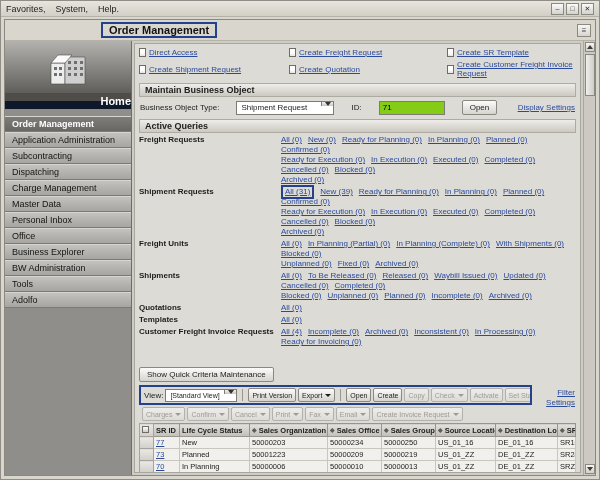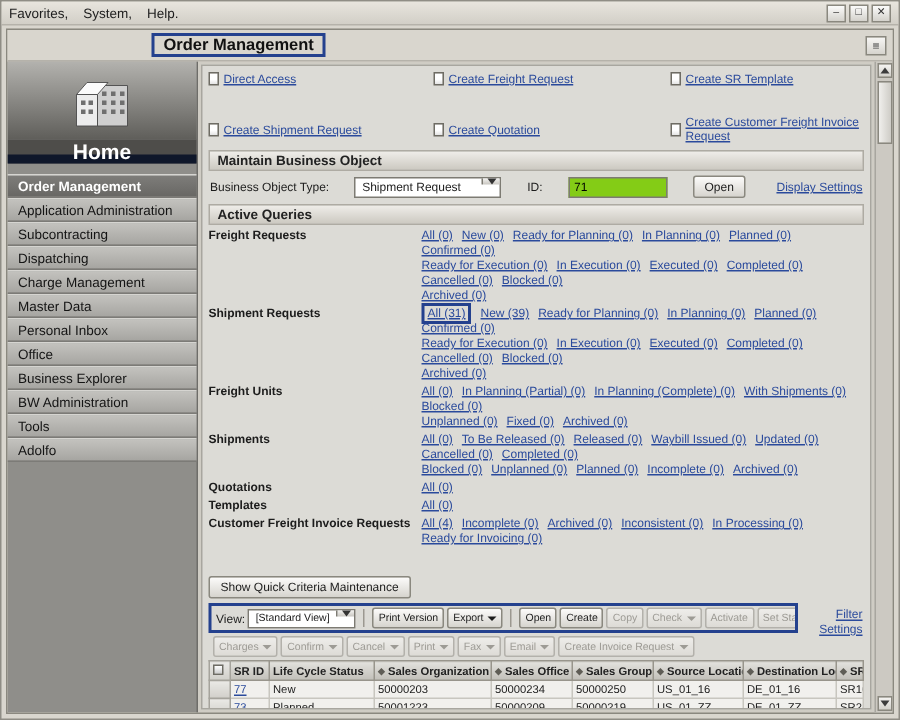--- a/index.html
+++ b/index.html
@@ -11,32 +11,32 @@
 .menu-item{cursor:default}
 .win-controls{margin-left:auto;display:flex;gap:2px}
 .win-btn{width:13px;height:12px;border:1px solid #8a887f;background:linear-gradient(#fbfbfa,#d4d2cc);font-size:7px;line-height:10px;text-align:center;color:#333;cursor:pointer}
 .window{position:absolute;left:3px;right:3px;top:18px;bottom:3px;border:1px solid #8a887f;background:#cfccc4;display:flex;flex-direction:column}
 .titlerow{height:21px;flex:none;display:flex;align-items:center;padding:0 4px;background:#d9d6ce;border-bottom:1px solid #b5b2aa}
 .page-title{margin-left:92px;font-size:11px;font-weight:bold;color:#111;border:2px solid #24418e;padding:0 6px}
 .collapse-btn{margin-left:auto;width:14px;height:13px;border:1px solid #8a887f;background:linear-gradient(#f7f6f4,#d6d4ce);text-align:center;line-height:11px;font-size:8px;color:#444;cursor:pointer}
 .bodyrow{flex:1;display:flex;overflow:hidden}
 .sidebar{width:127px;flex:none;background:#8f8e8a;border-right:1px solid #6e6d69;display:flex;flex-direction:column}
 .logo{height:52px;flex:none;background:linear-gradient(#b3b2ae,#5f5e5a);display:flex;align-items:center;justify-content:center}
-.home-bar{height:16px;flex:none;background:#4e4d4a;color:#fff;font-size:14px;font-weight:bold;text-align:center;line-height:16px;border-bottom:6px solid #0f172a}
+.home-bar{height:16px;flex:none;background:#4e4d4a;color:#fff;font-size:11px;font-weight:bold;text-align:right;line-height:16px;border-bottom:8px solid #0f172a}
 .sb-items{margin-top:7px}
 .sb-item{height:16px;line-height:15px;padding-left:7px;font-size:9px;color:#141414;background:linear-gradient(#c3c2be,#a6a5a1);border-top:1px solid #d6d5d1;border-bottom:1px solid #7c7b77;cursor:pointer;white-space:nowrap;overflow:hidden}
 .sb-item.active{background:linear-gradient(#7e7d7a,#686764);color:#fff;font-weight:bold}
 .main{flex:1;background:#dcdbd6;border:1px solid #a8a69f;margin:2px;padding:3px 4px;overflow:hidden;font-size:8px;color:#1c1c1c;position:relative}
 .vscroll{width:12px;flex:none;background:#ccc9c2;border-left:1px solid #a8a69f;display:flex;flex-direction:column;align-items:center;padding:1px 0}
 .vs-btn{width:10px;height:10px;flex:none;border:1px solid #8a887f;background:linear-gradient(#f5f4f2,#d2d0ca);display:flex;align-items:center;justify-content:center;cursor:pointer}
 .vs-btn.up::after{content:"";border:3px solid transparent;border-bottom:4px solid #3c3c3c;margin-top:-3px}
 .vs-btn.down::after{content:"";border:3px solid transparent;border-top:4px solid #3c3c3c;margin-bottom:-3px}
 .vs-thumb{width:10px;height:42px;flex:none;margin-top:2px;border:1px solid #8a887f;background:linear-gradient(90deg,#f0efec,#ceccc6);cursor:grab}
 .vs-track{flex:1}
-.da-grid{display:grid;grid-template-columns:150px 158px 1fr;row-gap:20px;margin:1px 0 5px}
+.da-grid{display:grid;grid-template-columns:150px 158px 1fr;row-gap:3px;margin:1px 0 5px}
 .da-cell{display:flex;align-items:center;gap:3px}
 .doc-icon{width:7px;height:9px;flex:none;background:linear-gradient(#ffffff 55%,#e4e4e4);border:1px solid #6e6c64}
 .sec-bar{height:14px;background:linear-gradient(#efede9,#ccc9c1);border:1px solid #aeaba3;display:flex;align-items:center;padding:0 5px;font-size:9px;font-weight:bold;color:#222;margin:3px 0 2px}
 .bo-row{display:flex;align-items:center;gap:17px;margin:3px 1px 4px}
 .lab{color:#1c1c1c;white-space:nowrap}
 .select{display:inline-flex;align-items:flex-start;border:1px solid #7d7b73;background:#fff;height:14px}
 .select .val{padding:0 4px;line-height:12px;min-width:84px;white-space:nowrap;overflow:hidden}
 .arrow-btn{width:12px;background:linear-gradient(#f3f2f0,#c8c6c0);border-left:1px solid #7d7b73;display:flex;align-items:center;justify-content:center;cursor:pointer}
 .arrow-btn::after{content:"";border:3px solid transparent;border-top:4px solid #333;margin-bottom:-3px}
 .text-input{width:66px;height:14px;border:1px solid #7d7b73;background:#84cc16;font-size:8px;padding:0 3px;font-family:"Liberation Sans",sans-serif}

